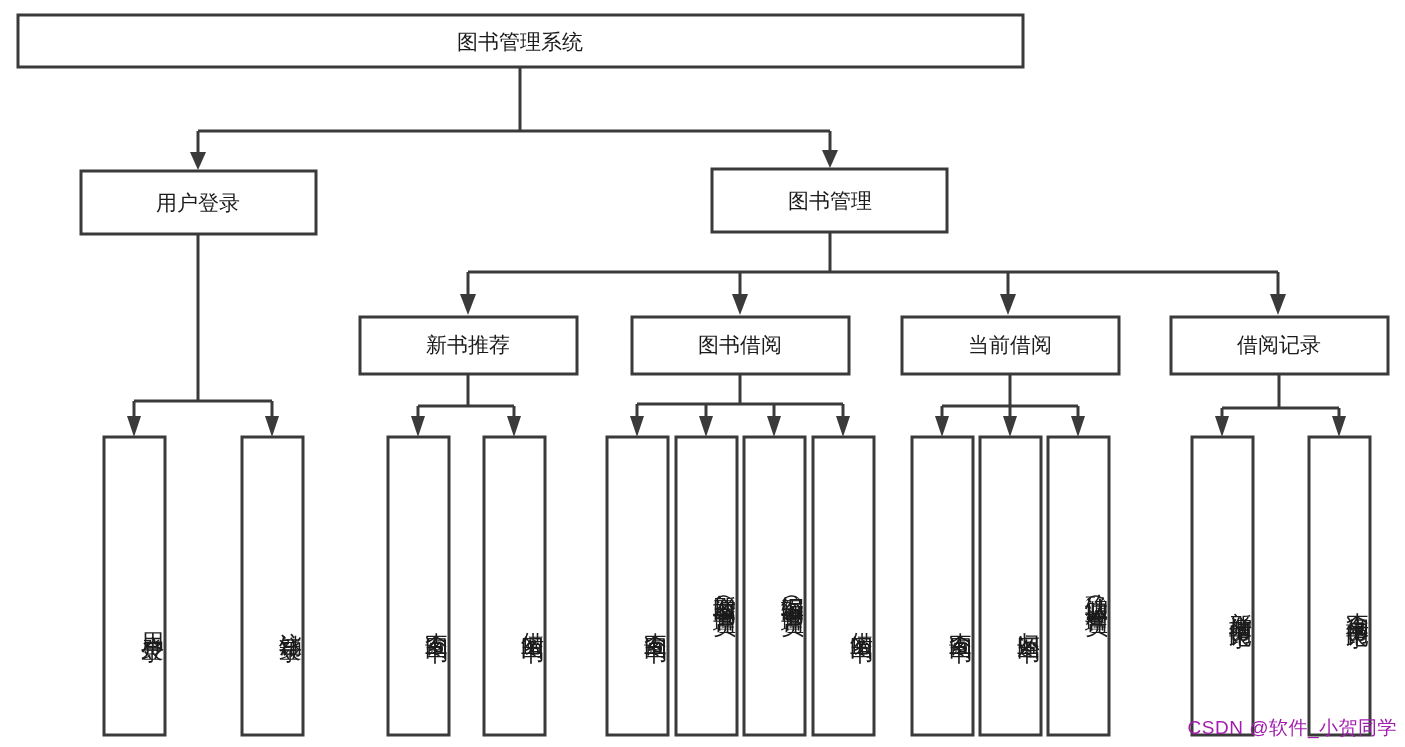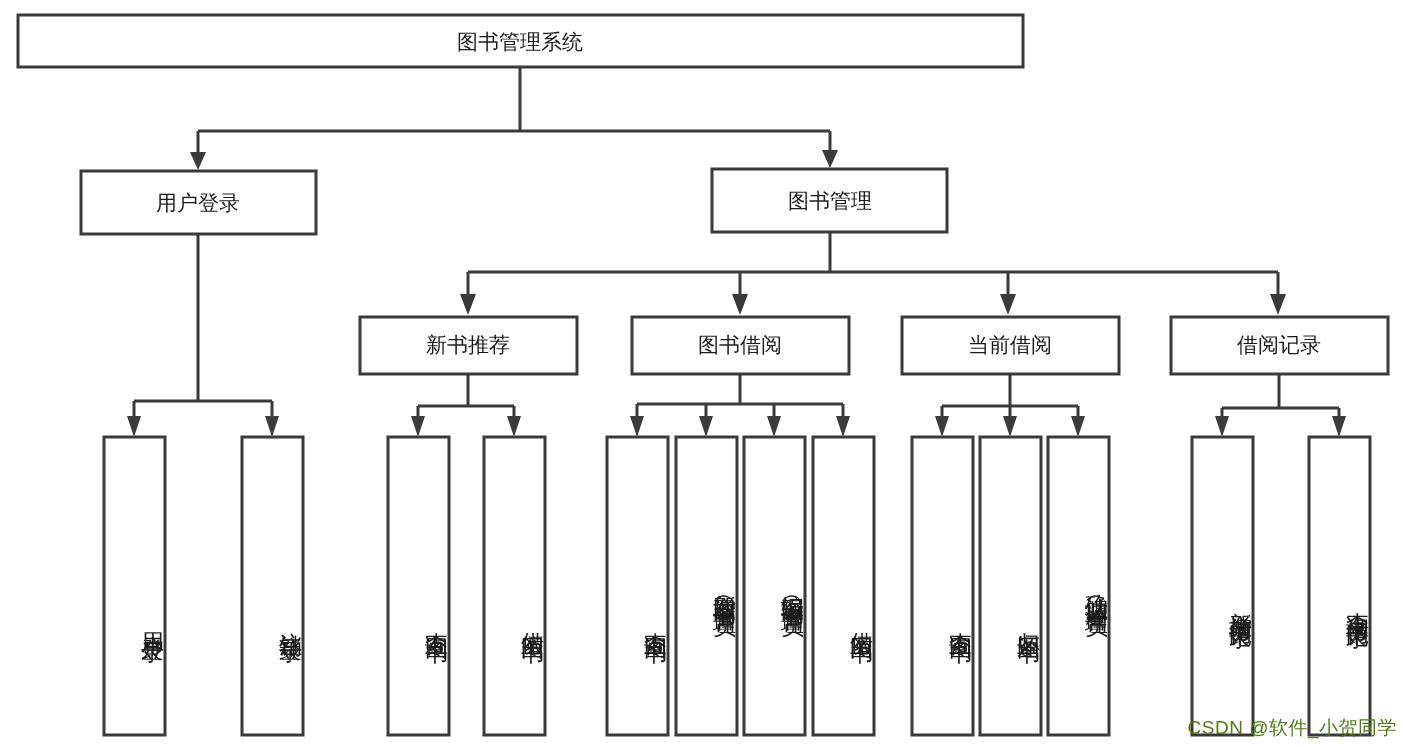--- a/index.html
+++ b/index.html
@@ -63,21 +63,21 @@
     align-items: flex-start;
     justify-content: center;
     pointer-events: none;
   }
   .watermark {
     position: absolute;
     right: 8px;
     bottom: 6px;
     font-family: "Liberation Sans", "DejaVu Sans", sans-serif;
     font-size: 19px;
-    color: #4d7c0f;
+    color: #a21caf;
     white-space: nowrap;
     letter-spacing: 0.5px;
   }
 </style>
 </head>
 <body>
 
 <div id="diagram-root">
 
   <svg id="flow-svg" viewBox="0 0 1405 747">

